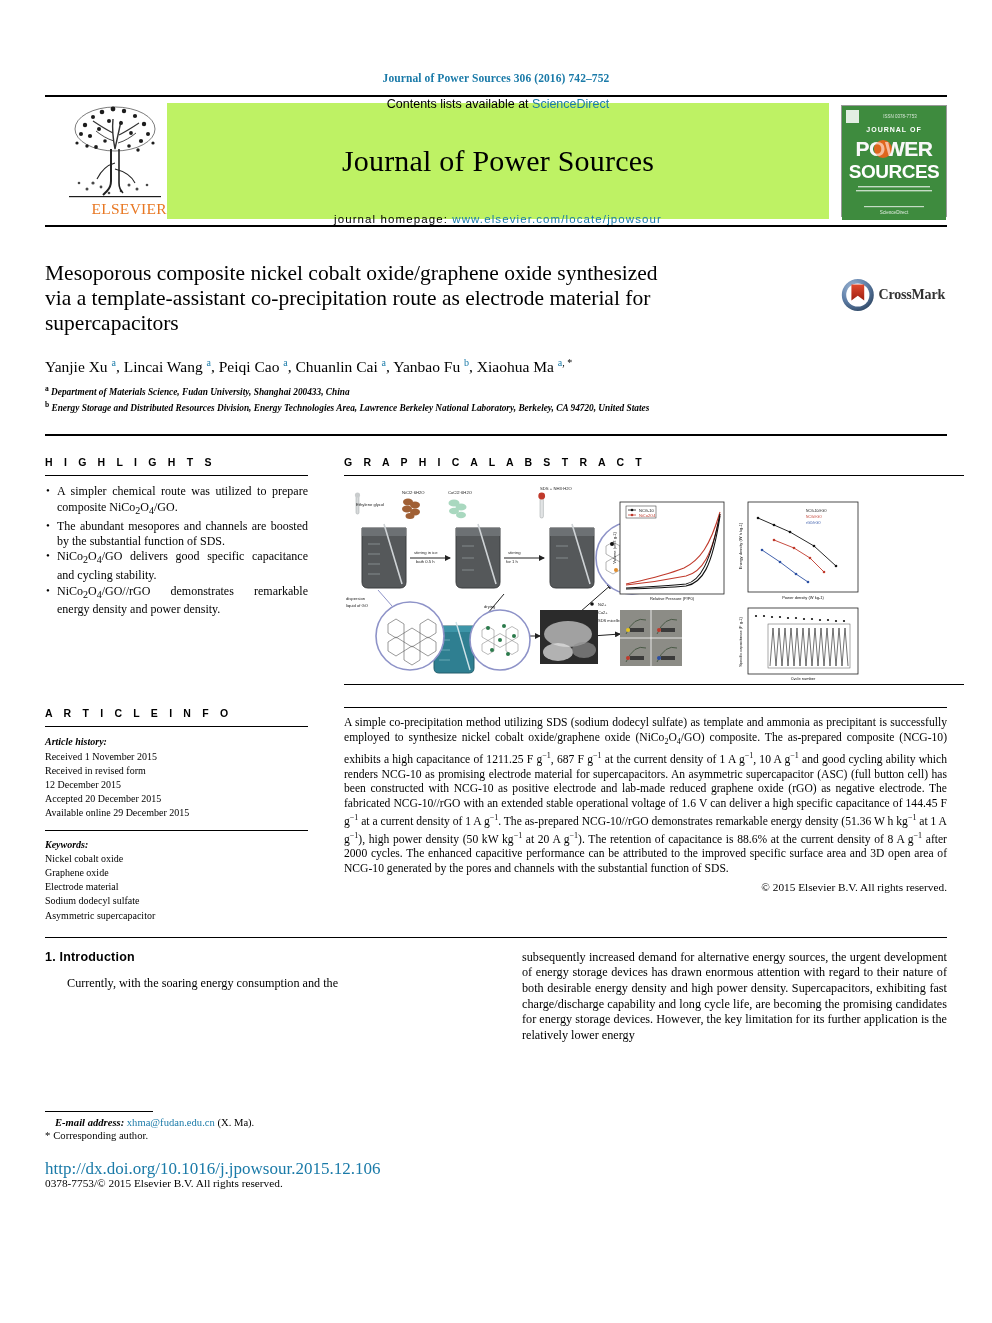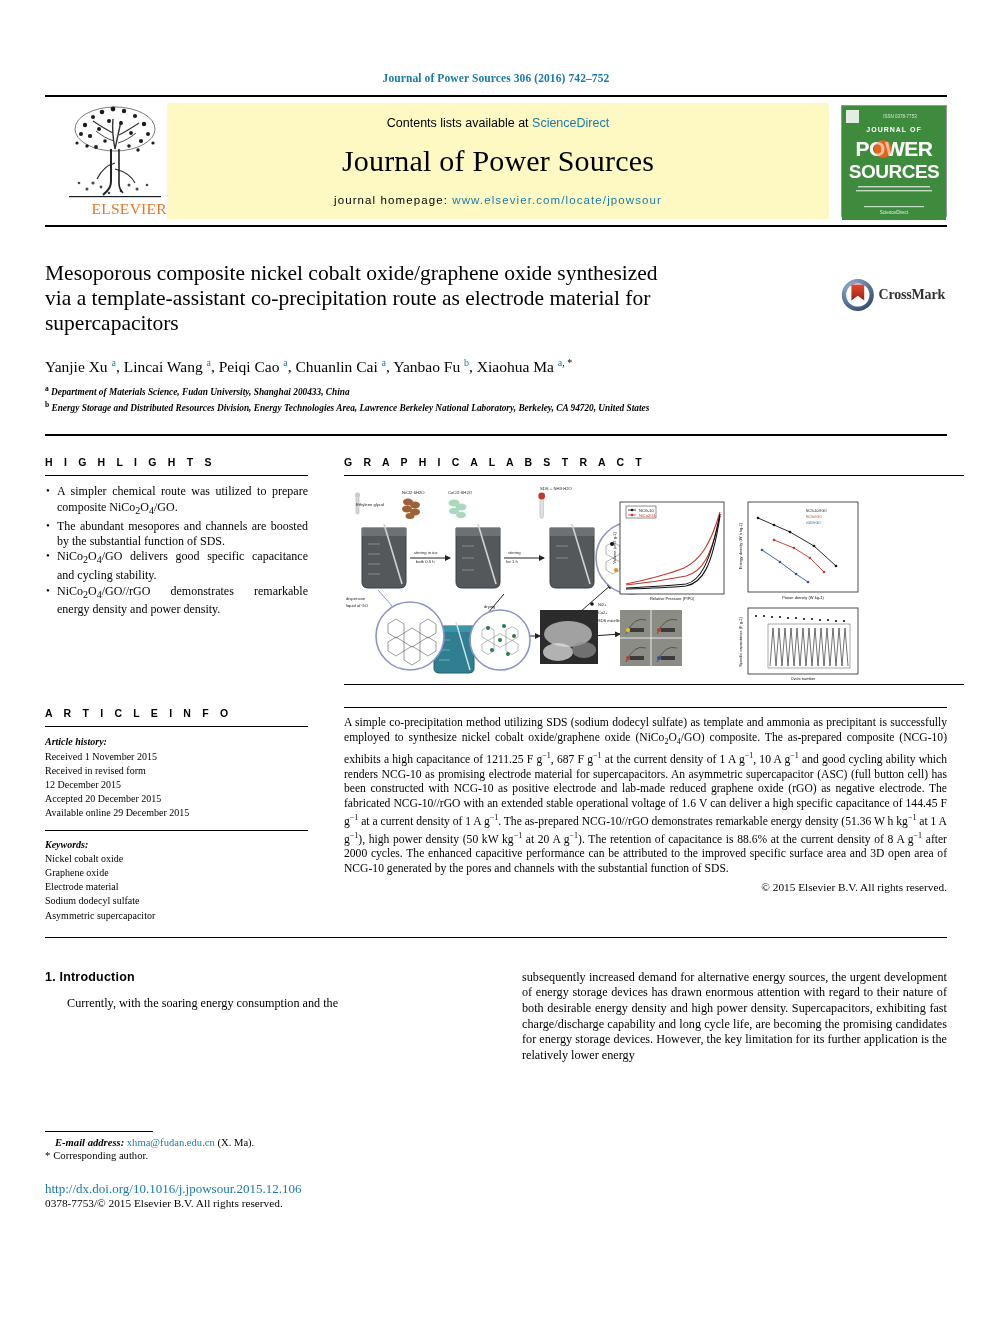--- a/index.html
+++ b/index.html
@@ -44,25 +44,26 @@
   .elsevier-word {
     font-family: "Liberation Serif", serif;
     font-size: 15.5px;
     letter-spacing: .3px;
     color: #e87722;
     font-weight: normal;
     margin-top: 1px;
   }
   .contents-band {
     flex: 1 1 auto;
-    background: #fef9c3;
+    background: #bef264;
     margin: 6px 0 6px 0;
     display: flex; flex-direction: column;
     align-items: center; justify-content: center;
     padding: 6px 0;
+    gap: 19px;
   }
   .contents-line { font-size: 12.5px; color:#000; font-family:"Liberation Sans", sans-serif; }
   .contents-line .sd { color:#1a7aa8; }
   .journal-name {
     font-size: 30px;
     font-family: "Liberation Serif", serif;
     margin: 14px 0 16px 0;
     letter-spacing: .2px;
   }
   .homepage {
@@ -164,21 +165,21 @@
     text-align: justify;
     font-family:"Liberation Serif", serif;
   }
   .abstract-text sup { font-size: 8px; }
   .abstract-text sub { font-size: 8px; }
   .copyline { text-align: right; margin-top: 5px; font-size: 11.3px; }
 
   .midrule { border-top: 1.6px solid #000; margin-top: 14px; }
 
   
-  .body-cols { display:flex; margin-top: 32px; }
+  .body-cols { display:flex; margin-top: 12px; }
   .bcol { width: 425px; flex:0 0 425px; position:relative; }
   .bcol.right { margin-left: 52px; }
   .sec-num-head {
     font-family:"Liberation Sans", sans-serif;
     font-size: 12.5px; font-weight:bold;
     margin-bottom: 12px;
     letter-spacing: .2px;
   }
   .body-p {
     font-size: 12.2px; line-height: 15.6px;
@@ -191,21 +192,21 @@
 
   .footnote {
     position:absolute; left:0; bottom:0; width: 425px;
   }
   .fn-rule { border-top: 1px solid #000; width: 108px; margin-bottom: 4px; }
   .fn-line { font-size: 10.6px; line-height: 13.4px; padding-left: 10px; }
   .fn-line .star { margin-left:-10px; margin-right:3px; }
   .fn-ital { font-style: italic; font-weight: bold; }
   .link { color:#1a7aa8; }
   .doi-block { margin-top: 19px; }
-  .doi-line { font-size: 13px; color:#1a7aa8; line-height:14px; }
+  .doi-line { font-size: 17px; color:#1a7aa8; line-height:14px; }
   .issn-line { font-size: 11.3px; line-height:14px; }
 </style>
 </head>
 <body>
 
 <div class="page">
 
   <div class="runhead">Journal of Power Sources 306 (2016) 742–752</div>
 
   <div class="masthead">

